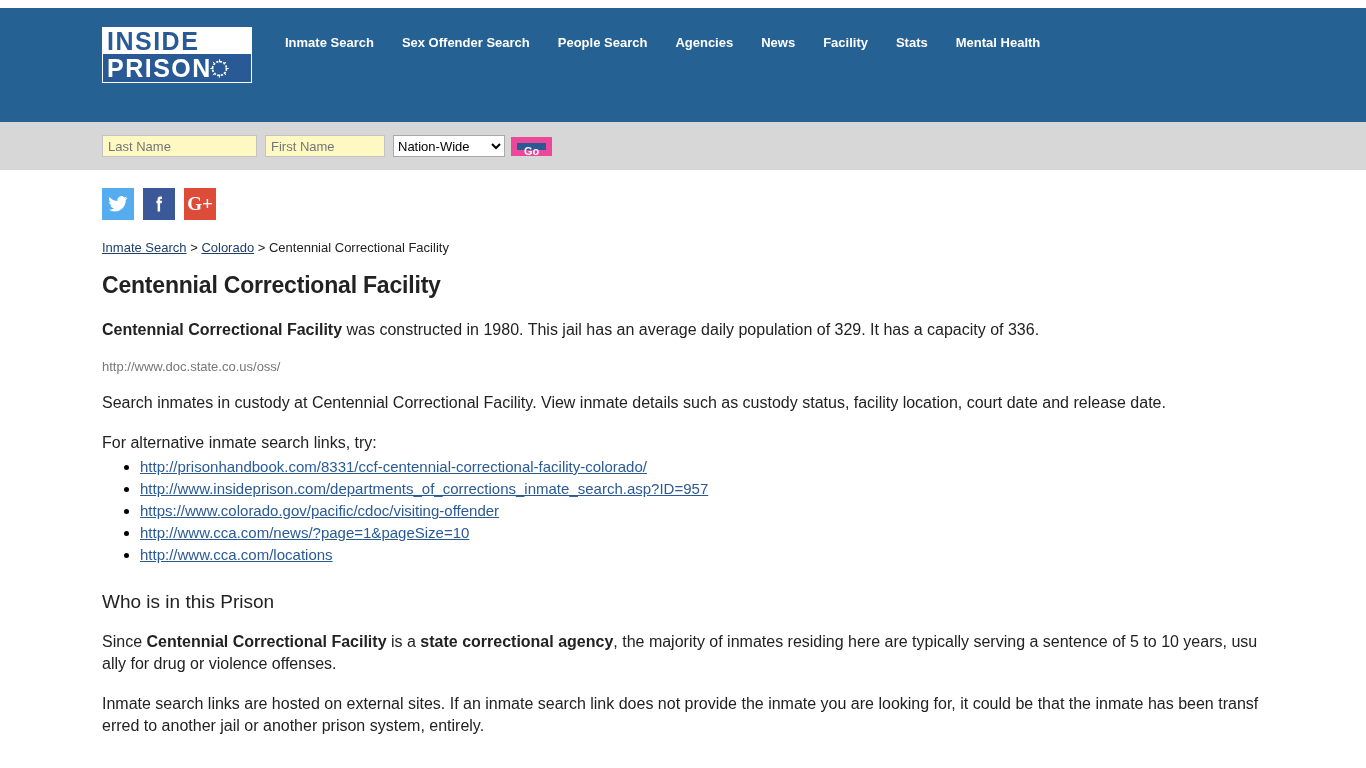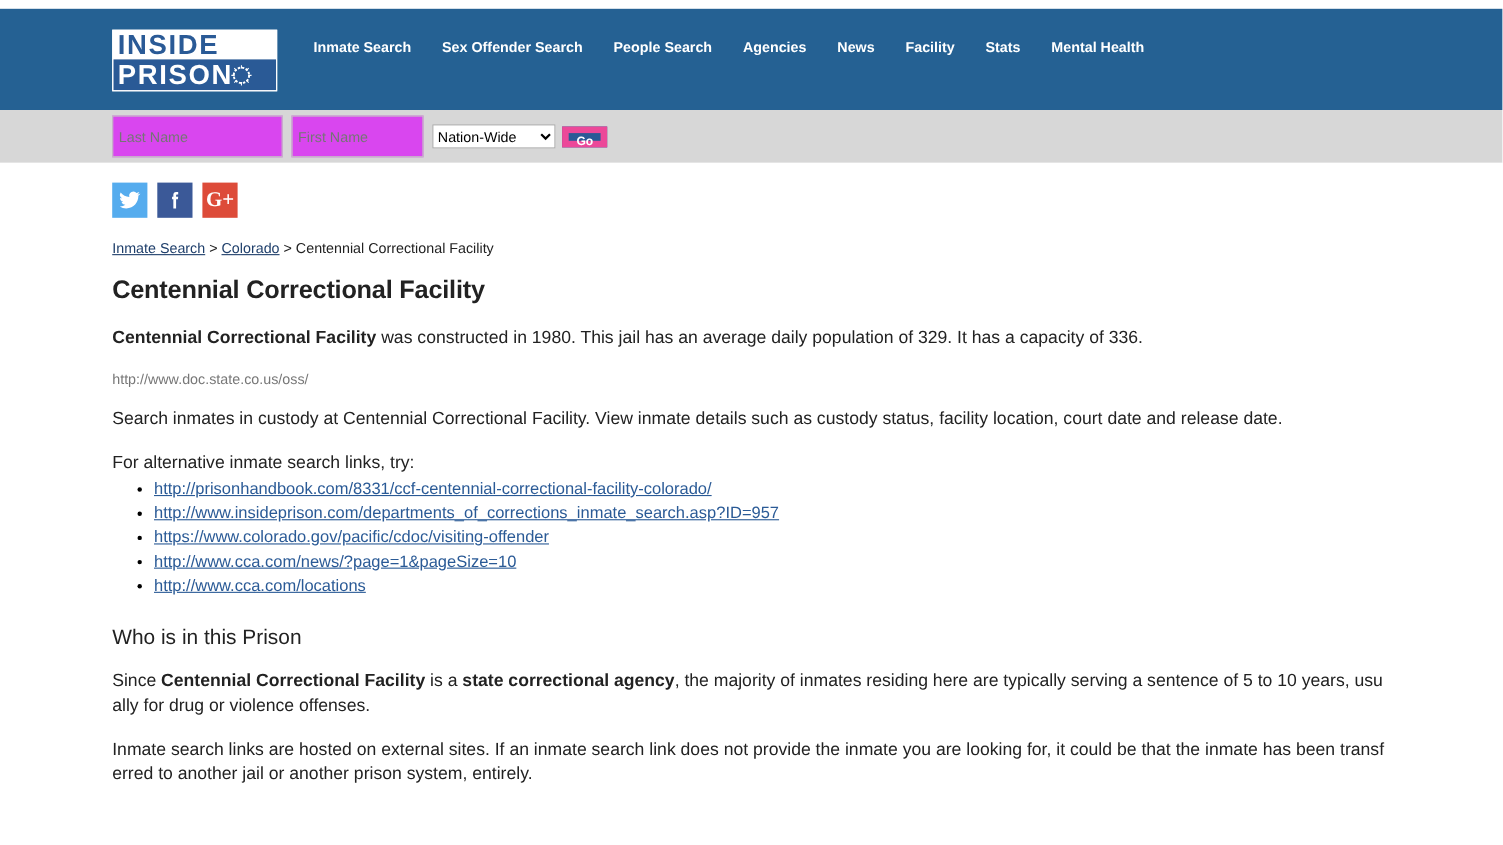--- a/index.html
+++ b/index.html
@@ -9,21 +9,21 @@
     overflow: hidden;
     background: #ffffff;
     font-family: "Liberation Sans", sans-serif;
   }
 
   
   .top-strip { height: 8px; background: #ffffff; }
 
   
   .header {
-    height: 92px;
+    height: 114px;
     background: #256193;
     display: flex;
     align-items: flex-start;
     padding-left: 102px;
   }
   .logo {
     width: 150px;
     height: 56px;
     margin-top: 19px;
     background: #ffffff;
@@ -87,23 +87,23 @@
 
   
   .searchbar {
     height: 48px;
     background: #d7d7d7;
     display: flex;
     align-items: center;
     padding-left: 102px;
   }
   .searchbar input[type="text"] {
-    height: 38px;
+    height: 22px;
     border: 1px solid #c3c3c3;
-    background: #d946ef;
+    background: #fef9c3;
     font-size: 13px;
     color: #333;
     padding: 0 5px;
     font-family: "Liberation Sans", sans-serif;
     outline: none;
   }
   #ln { width: 155px; }
   #fn { width: 120px; margin-left: 8px; }
   .searchbar select {
     margin-left: 8px;

